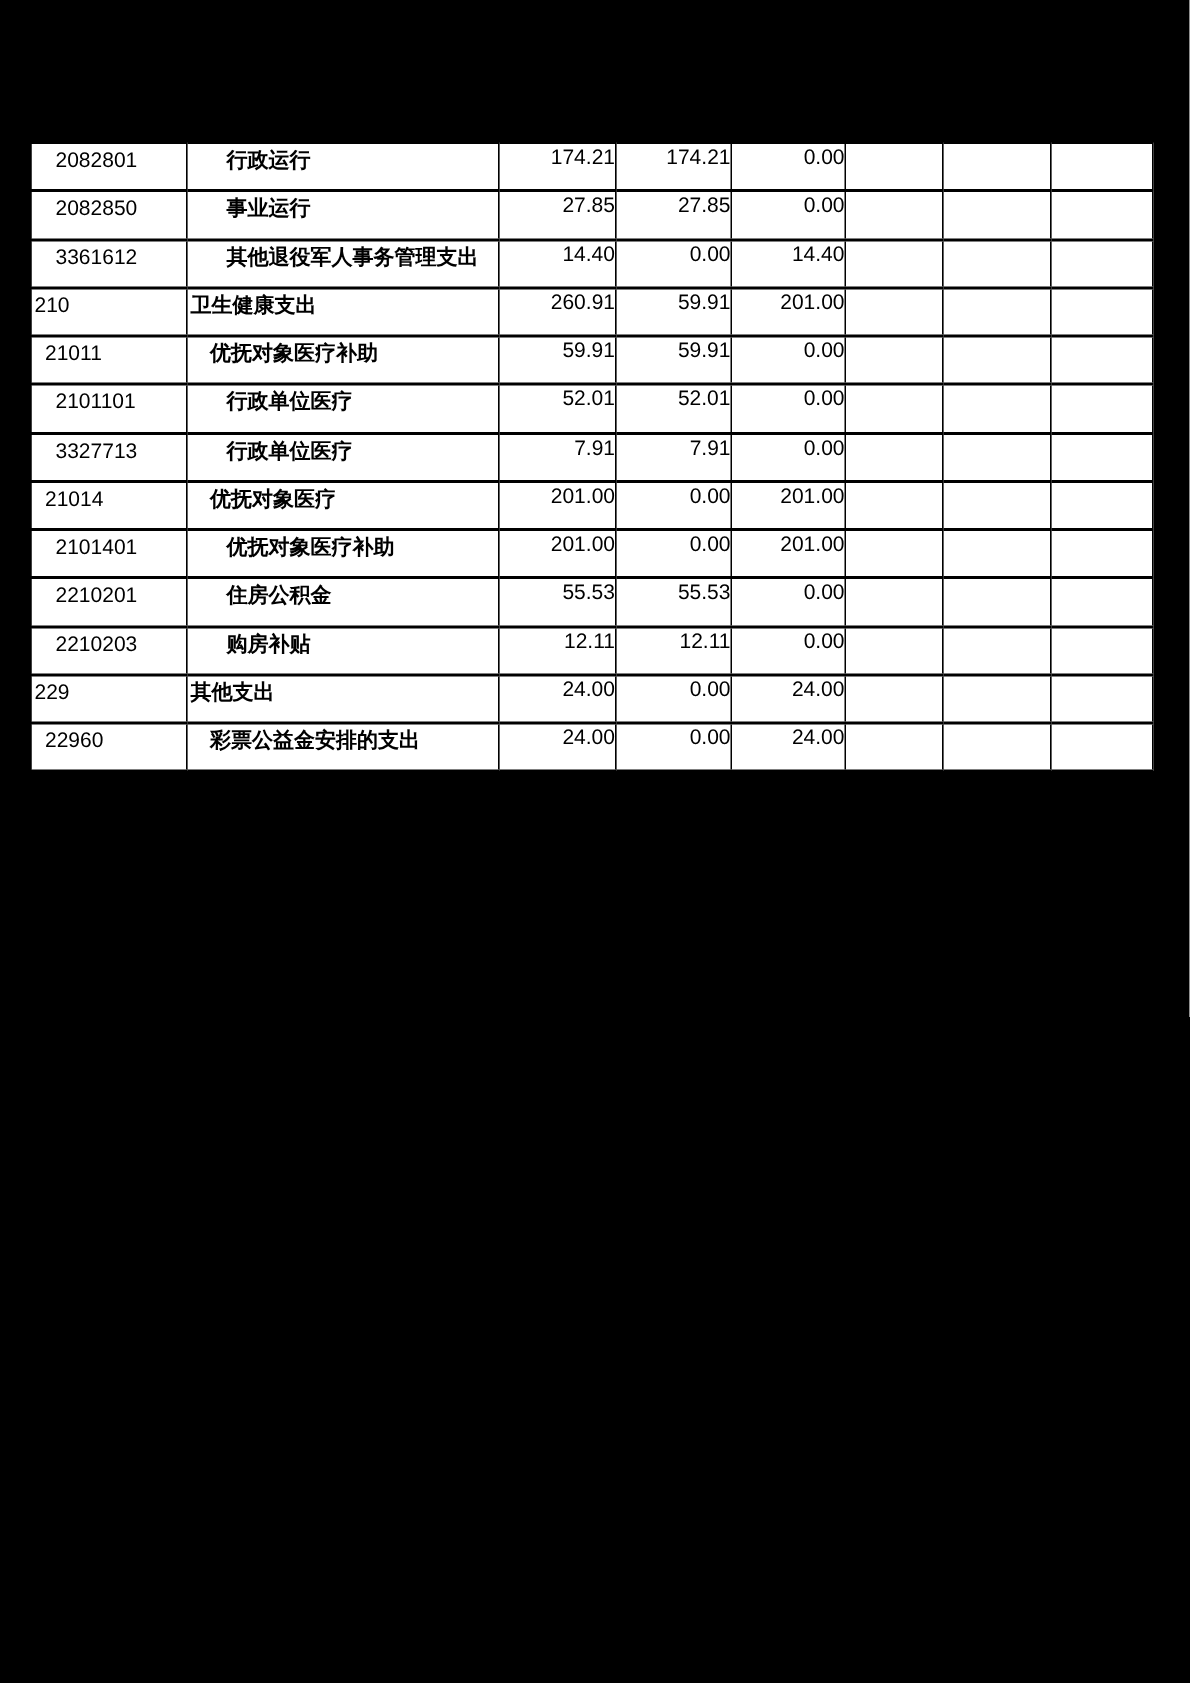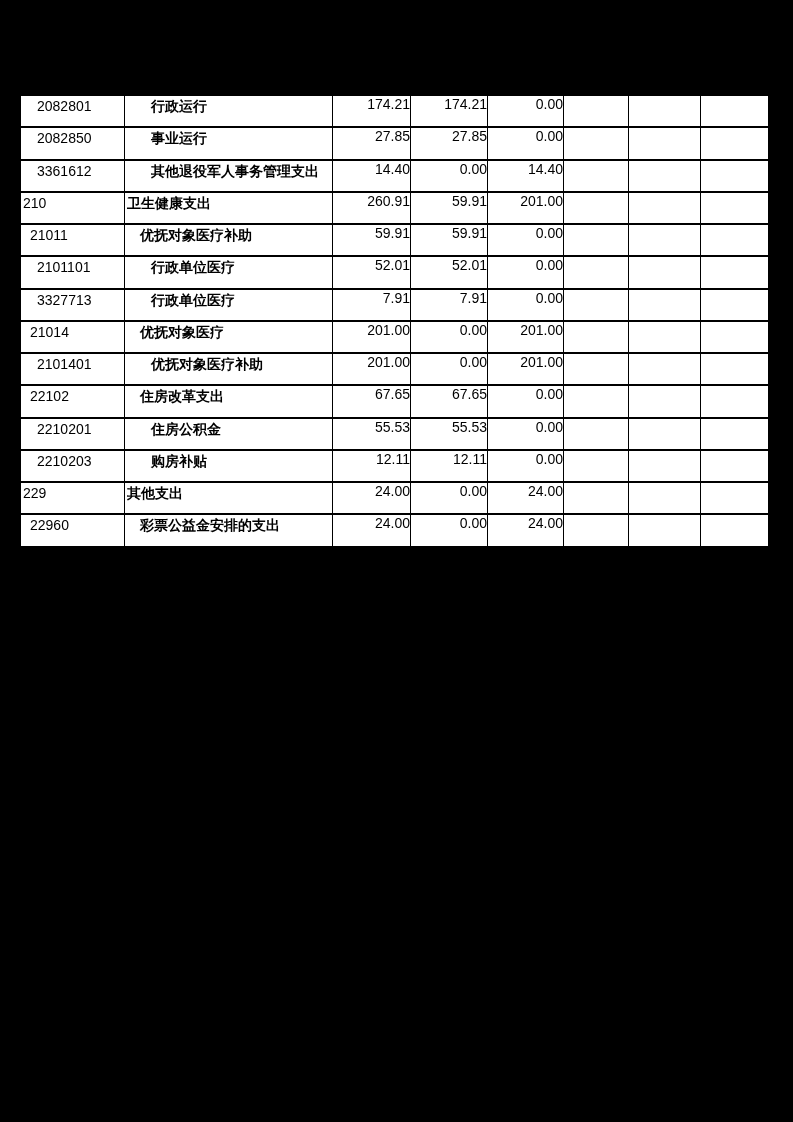--- a/index.html
+++ b/index.html
@@ -187,34 +187,20 @@
           </td>
           <td class="num">201.00</td>
           <td class="num">0.00</td>
           <td class="num">201.00</td>
           <td class="empty"></td>
           <td class="empty"></td>
           <td class="empty"></td>
         </tr>
         <tr>
           <td class="code">
-            <div class="pad cind1">22102</div>
-          </td>
-          <td class="label">
-            <div class="pad clip ind1">住房改革支出</div>
-          </td>
-          <td class="num">67.65</td>
-          <td class="num">67.65</td>
-          <td class="num">0.00</td>
-          <td class="empty"></td>
-          <td class="empty"></td>
-          <td class="empty"></td>
-        </tr>
-        <tr>
-          <td class="code">
             <div class="pad cind2">2210201</div>
           </td>
           <td class="label">
             <div class="pad clip ind2">住房公积金</div>
           </td>
           <td class="num">55.53</td>
           <td class="num">55.53</td>
           <td class="num">0.00</td>
           <td class="empty"></td>
           <td class="empty"></td>

